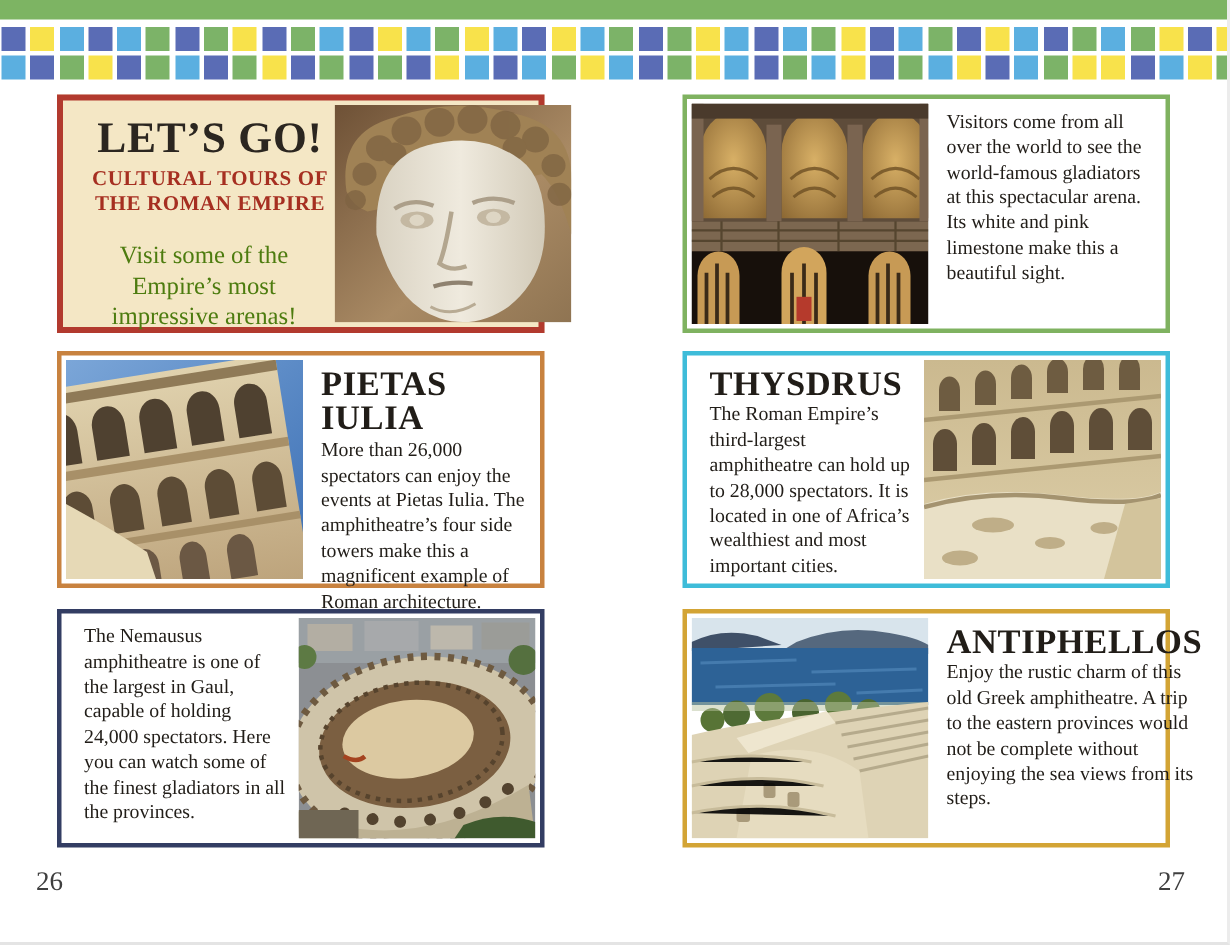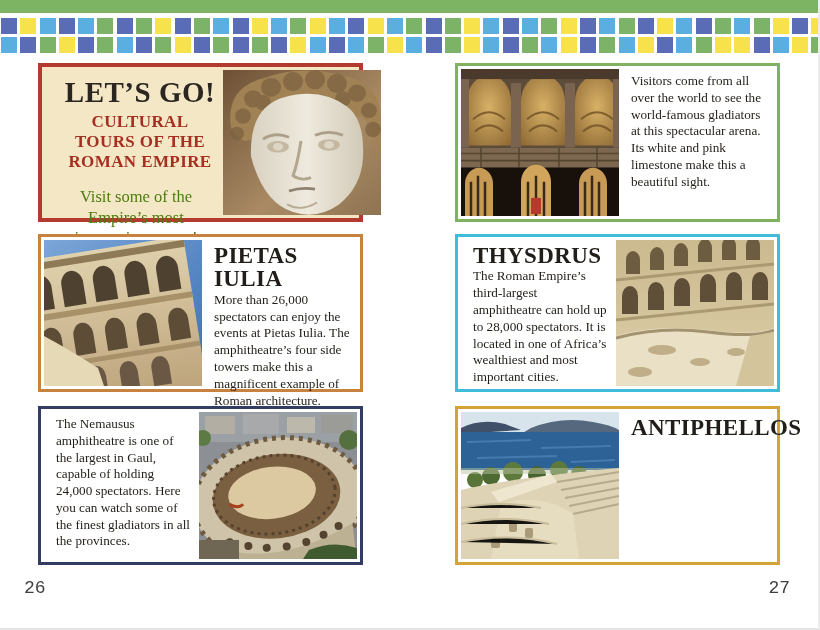--- a/index.html
+++ b/index.html
@@ -24,24 +24,24 @@
   .card-text{flex:1 1 auto;padding:4px 8px 0 12px;color:#211d18;}
   .card.photo-left .card-text{padding:4px 6px 0 12px;}
   h2.card-title{
     margin:0 0 1px 0;font-size:23px;line-height:1.02;font-weight:bold;
     letter-spacing:0.4px;color:#211d18;
   }
   .card-body{font-size:13.2px;line-height:1.27;margin:0;}
   .card.intro{background:#f4e7c5;}
   .card.intro .card-text{padding:6px 4px 0 16px;}
   .intro-title{margin:0 0 3px 0;font-size:29px;font-weight:bold;letter-spacing:0.5px;color:#2b2620;}
-  .intro-subtitle{font-size:17px;font-weight:bold;letter-spacing:0.4px;line-height:1.18;width:158px;}
+  .intro-subtitle{font-size:14px;font-weight:bold;letter-spacing:0.4px;line-height:1.18;width:158px;}
   .intro-tagline{font-size:16.5px;line-height:1.25;margin-top:15px;width:150px;color:#4d7c0f;}
 
-  .pagenum{position:absolute;bottom:30px;font-family:Liberation Mono, monospace;
+  .pagenum{position:absolute;bottom:30px;font-family:Liberation Serif, serif;
     font-size:18px;color:#3f3f3f;}
   .pagenum.left{left:24px;}
   .pagenum.right{right:28px;}
 
   
   #card-0{left:38px;top:63px;width:325px;height:159px;}
   #card-1{left:38px;top:234px;width:325px;height:158px;}
   #card-2{left:38px;top:406px;width:325px;height:159px;}
   #card-3{left:455px;top:63px;width:325px;height:159px;}
   #card-4{left:455px;top:234px;width:325px;height:158px;justify-content:space-between;}
@@ -431,17 +431,18 @@
       </g>
       <g stroke="#c5b997" stroke-width="2" opacity="0.9">
         <path d="M0,96 Q40,88 80,96"></path>
           <path d="M0,112 Q44,102 88,112"></path>
           <path d="M0,130 Q48,120 96,132"></path>
       </g>
     </svg>
   </div>
   <div class="card-text">
     <h2 class="card-title">ANTIPHELLOS</h2>
+    <p class="card-body">Enjoy the rustic charm of this old Greek amphitheatre. A trip to the eastern provinces would not be complete without enjoying the sea views from its steps.</p>
   </div>
 </div>
 
 <div class="pagenum left">26</div>
 <div class="pagenum right">27</div>
 
 </body></html>

